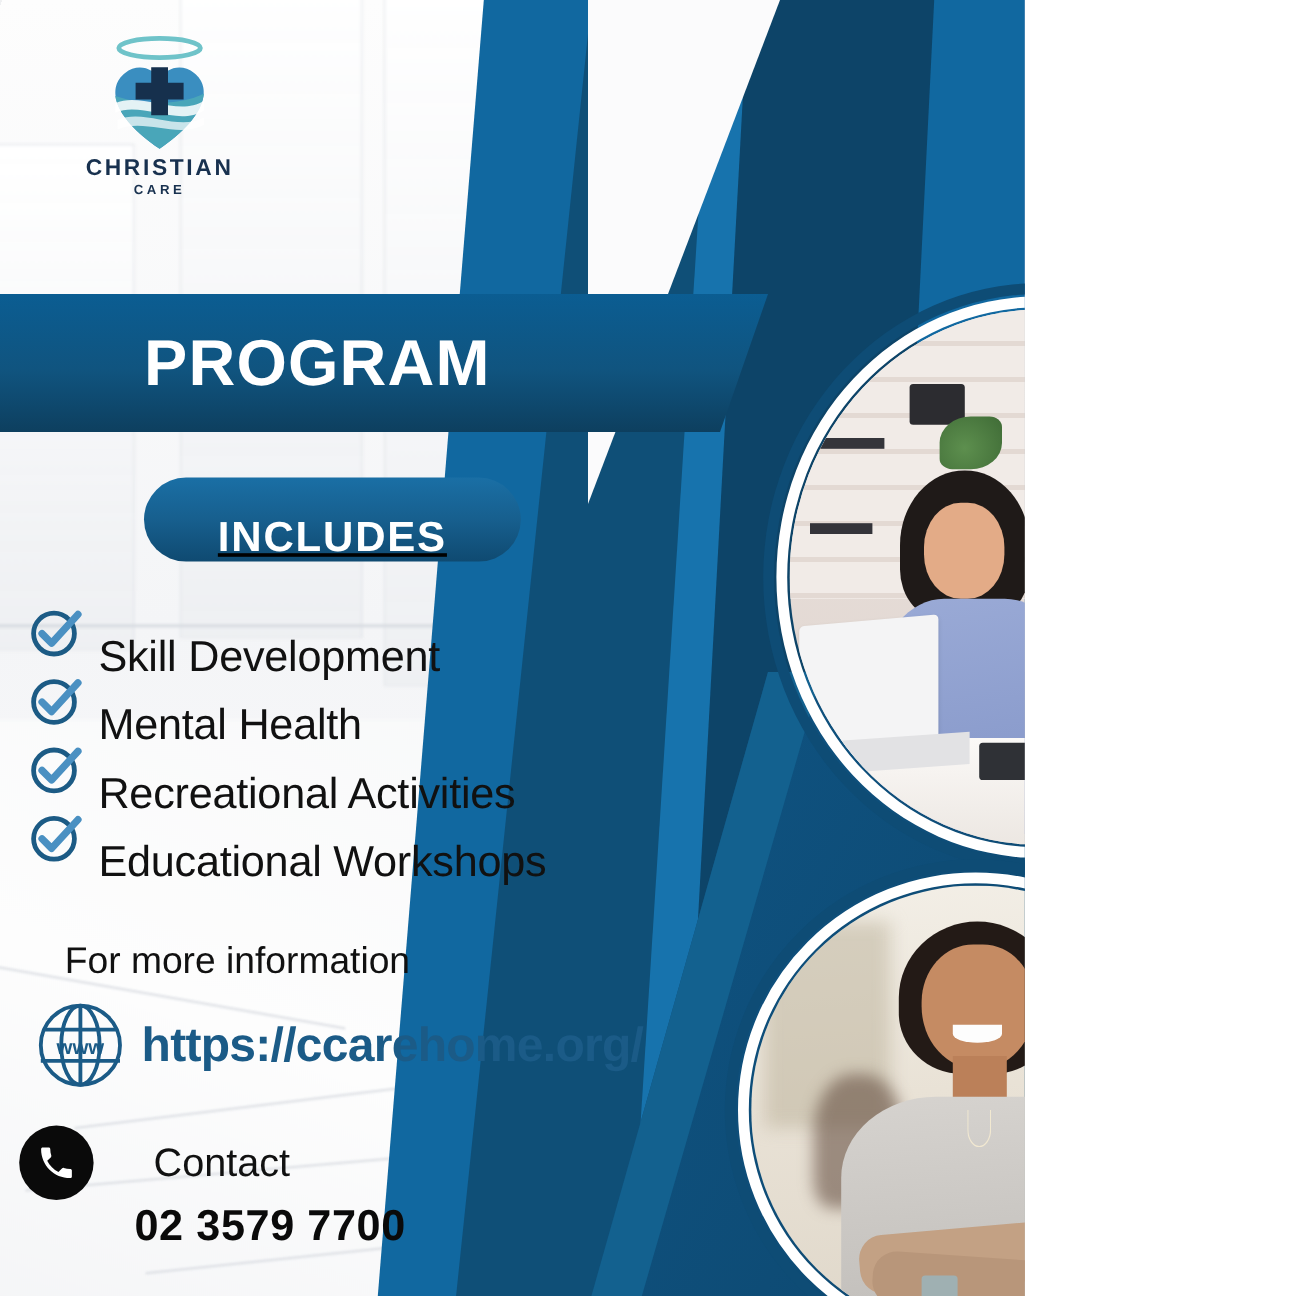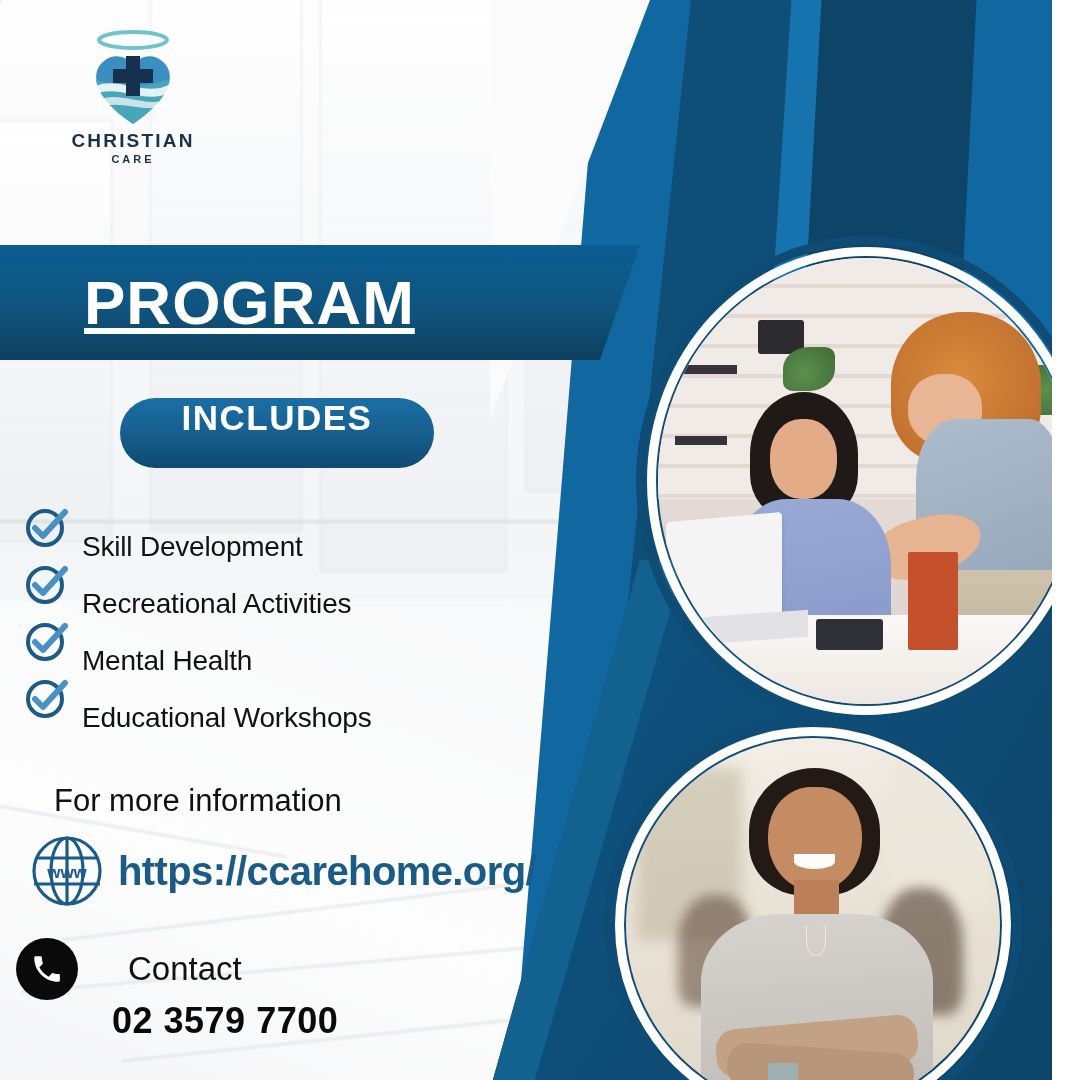--- a/index.html
+++ b/index.html
@@ -1,21 +1,21 @@
 <!DOCTYPE html>
 <html><head>
 <meta charset="utf-8">
 <style>
   html,body{margin:0;padding:0;}
   body{
     width:1080px;height:1080px;overflow:hidden;
     font-family:"Liberation Sans", sans-serif;
     background:#ffffff;
   }
-  .poster{position:relative;width:1052px;height:1080px;overflow:hidden;background:#f9a8d4;}
+  .poster{position:relative;width:854px;height:1080px;overflow:hidden;background:#f9a8d4;}
 
   
   .bg-photo{position:absolute;inset:0;
     background:
       linear-gradient(115deg, rgba(228,230,233,.55) 0 2px, rgba(0,0,0,0) 2px 60px),
       linear-gradient(75deg, rgba(224,227,231,.5) 0 3px, rgba(0,0,0,0) 3px 90px),
       linear-gradient(180deg,#fdfdfd 0%,#f4f5f7 48%,#fafafb 100%);
   }
   .bg-win{position:absolute;background:linear-gradient(180deg,rgba(255,255,255,.9),rgba(236,238,241,.85));
           border:1px solid rgba(225,228,232,.9);filter:blur(1.2px);}
@@ -33,43 +33,43 @@
   .stripe{position:absolute;top:-10px;height:1100px;}
 
   
   .wedge{position:absolute;}
 
   
   .banner{position:absolute;left:0;top:245px;width:640px;height:115px;
     background:linear-gradient(180deg,#0b5d92 0%,#10547f 55%,#0d3f5f 100%);
     clip-path:polygon(0 0,640px 0,600px 115px,0 115px);
     display:flex;align-items:center;}
-  .banner-text{color:#fff;font-size:62px;font-weight:bold;letter-spacing:1px;
-    margin-left:84px;line-height:1;text-decoration:underline;}
+  .banner-text{color:#fff;font-size:54px;font-weight:bold;letter-spacing:1px;
+    margin-left:120px;line-height:1;}
 
   .title{position:absolute;left:62px;top:160px;width:700px;
     font-size:80px;font-weight:bold;color:#0a0a0a;letter-spacing:-1px;line-height:1;}
 
   
   .logo{position:absolute;left:58px;top:28px;width:150px;text-align:center;}
   .logo-mark{width:118px;height:100px;margin:0 auto;display:block;}
   .logo-name{font-size:19px;font-weight:bold;color:#18314f;letter-spacing:2.2px;margin-top:2px;}
   .logo-sub{font-size:11px;font-weight:bold;color:#18314f;letter-spacing:3px;margin-top:1px;}
 
   
   .pill{position:absolute;left:120px;top:398px;width:314px;height:70px;border-radius:35px;
     background:linear-gradient(180deg,#1a6fa5 0%,#175f8e 50%,#0f4a71 100%);
-    display:flex;align-items:flex-start;justify-content:center;}
+    display:flex;align-items:flex-end;justify-content:center;text-decoration:underline;}
   .pill span{color:#fff;font-size:35px;font-weight:bold;letter-spacing:1.5px;}
 
   
   .list{position:absolute;left:22px;top:498px;width:520px;}
   .item{display:flex;align-items:center;height:57px;}
   .chk{width:48px;height:48px;flex:0 0 48px;margin-right:12px;}
-  .item-label{font-size:28px;color:#111;letter-spacing:-.2px;margin-top:41px;}
+  .item-label{font-size:36px;color:#111;letter-spacing:-.2px;margin-top:41px;}
 
   
   .more-info{position:absolute;left:54px;top:783px;font-size:31px;color:#111;}
   .url-row{position:absolute;left:28px;top:832px;display:flex;align-items:center;}
   .globe{width:78px;height:78px;flex:0 0 78px;}
   .url-text{font-size:40px;font-weight:bold;color:#1b5b87;letter-spacing:-.6px;margin-left:12px;}
 
   .contact-row{position:absolute;left:16px;top:938px;display:flex;align-items:center;}
   .phone-circle{width:62px;height:62px;flex:0 0 62px;border-radius:50%;background:#0a0a0a;
     display:flex;align-items:center;justify-content:center;}
@@ -154,29 +154,29 @@
         <path d="M13 25 L21 33 L43 9" fill="none" stroke="#4a90c2" stroke-width="6" stroke-linecap="round" stroke-linejoin="round"></path>
       </svg>
       <div class="item-label">Skill Development</div>
     </div>
 
     <div class="item">
       <svg class="chk" viewBox="0 0 48 48">
         <circle cx="23" cy="25" r="17" fill="none" stroke="#1c5b85" stroke-width="4"></circle>
         <path d="M13 25 L21 33 L43 9" fill="none" stroke="#4a90c2" stroke-width="6" stroke-linecap="round" stroke-linejoin="round"></path>
       </svg>
+      <div class="item-label">Mental Health</div>
+    </div>
+
+    <div class="item">
+      <svg class="chk" viewBox="0 0 48 48">
+        <circle cx="23" cy="25" r="17" fill="none" stroke="#1c5b85" stroke-width="4"></circle>
+        <path d="M13 25 L21 33 L43 9" fill="none" stroke="#4a90c2" stroke-width="6" stroke-linecap="round" stroke-linejoin="round"></path>
+      </svg>
       <div class="item-label">Recreational Activities</div>
-    </div>
-
-    <div class="item">
-      <svg class="chk" viewBox="0 0 48 48">
-        <circle cx="23" cy="25" r="17" fill="none" stroke="#1c5b85" stroke-width="4"></circle>
-        <path d="M13 25 L21 33 L43 9" fill="none" stroke="#4a90c2" stroke-width="6" stroke-linecap="round" stroke-linejoin="round"></path>
-      </svg>
-      <div class="item-label">Mental Health</div>
     </div>
 
     <div class="item">
       <svg class="chk" viewBox="0 0 48 48">
         <circle cx="23" cy="25" r="17" fill="none" stroke="#1c5b85" stroke-width="4"></circle>
         <path d="M13 25 L21 33 L43 9" fill="none" stroke="#4a90c2" stroke-width="6" stroke-linecap="round" stroke-linejoin="round"></path>
       </svg>
       <div class="item-label">Educational Workshops</div>
     </div>
 

